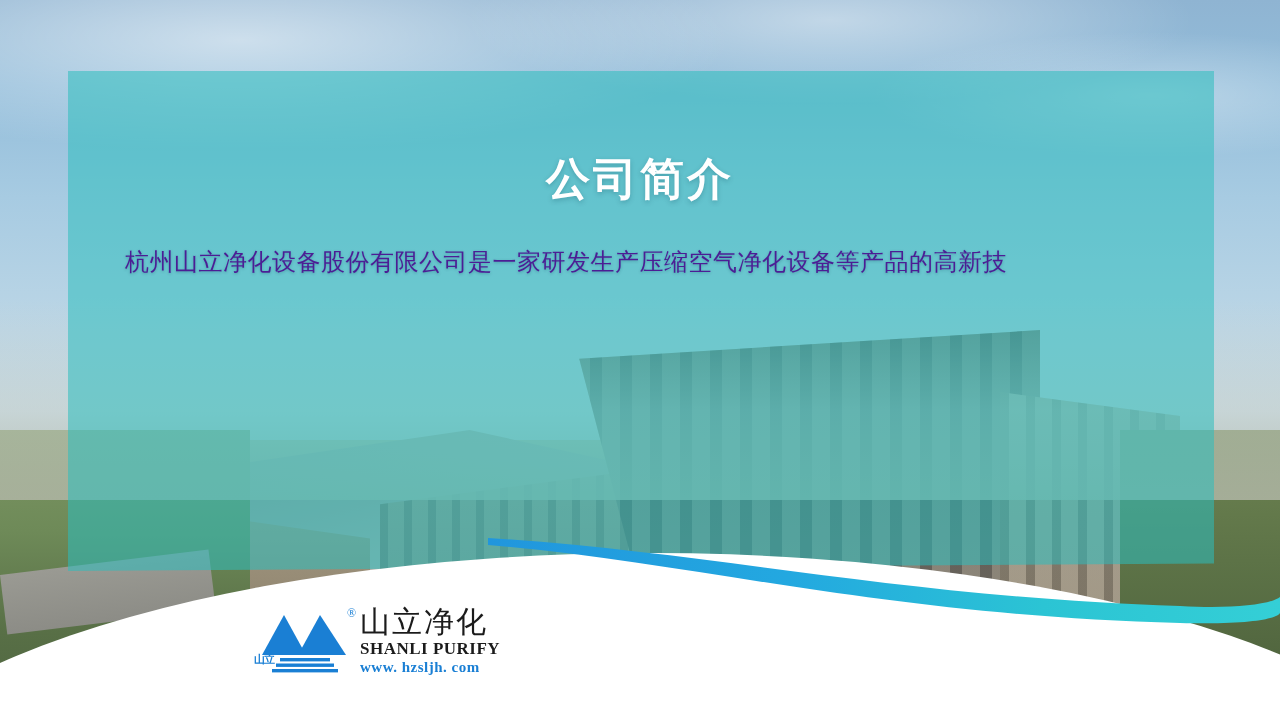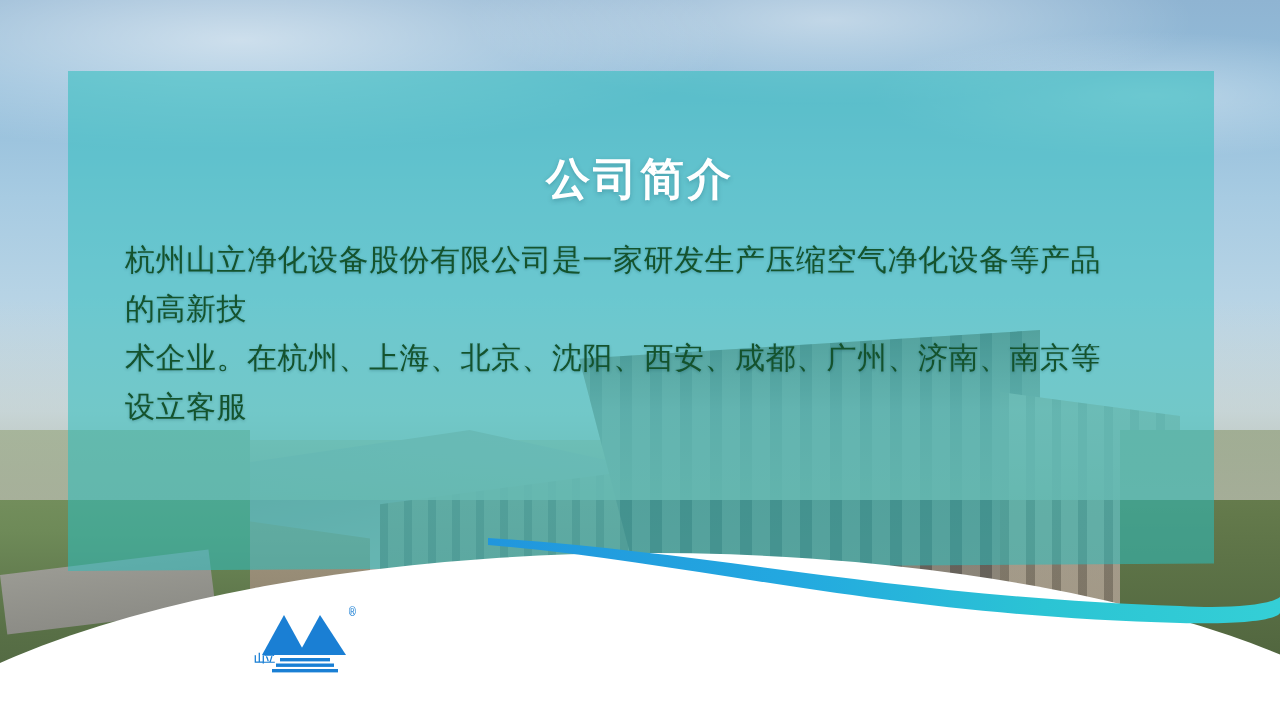--- a/index.html
+++ b/index.html
@@ -5,21 +5,21 @@
   html, body {
     margin: 0;
     padding: 0;
     background: #ffffff;
   }
   #slide {
     position: relative;
     width: 1280px;
     height: 720px;
     overflow: hidden;
-    font-family: Liberation Mono, monospace;
+    font-family: Liberation Serif, serif;
     background: #9fbcd4;
   }
 
   
   .bg-sky {
     position: absolute;
     left: 0; top: 0;
     width: 1280px; height: 470px;
     background:
       radial-gradient(ellipse 700px 160px at 240px 40px, rgba(255,255,255,.55), rgba(255,255,255,0) 70%),
@@ -132,22 +132,22 @@
     color: #ffffff;
     font-size: 44px;
     font-weight: bold;
     letter-spacing: 3px;
     text-shadow: 0 2px 5px rgba(0,60,80,.25);
   }
   .body-copy {
     position: absolute;
     left: 125px; top: 238px;
     width: 1000px;
-    color: #14532d;
-    font-size: 30px;
+    color: #4c1d95;
+    font-size: 24px;
     line-height: 49px;
     text-shadow: 0 1px 3px rgba(0,60,80,.30);
     letter-spacing: .5px;
   }
   .body-copy p { margin: 0; }
 
   
   .white-ellipse {
     position: absolute;
     left: -170px; top: 553px;
@@ -236,21 +236,20 @@
   <div class="bg-right-green"></div>
   <div class="bg-path"></div>
   <div class="bg-haze"></div>
 
   <div class="panel"></div>
 
   <div class="slide-title">公司简介</div>
 
   <div class="body-copy">
     <p>杭州山立净化设备股份有限公司是一家研发生产压缩空气净化设备等产品的高新技</p>
-    <p>术企业。在杭州、上海、北京、沈阳、西安、成都、广州、济南、南京等设立客服</p>
   </div>
 
   <div class="white-ellipse"></div>
 
   <svg class="swoosh" viewBox="0 0 1280 160">
     <defs>
       <linearGradient id="swooshGrad" x1="0" y1="0" x2="1" y2="0">
         <stop offset="0%" stop-color="#2196dd"></stop>
         <stop offset="38%" stop-color="#23a8e0"></stop>
         <stop offset="70%" stop-color="#2bc4d4"></stop>
@@ -267,15 +266,20 @@
       <svg viewBox="0 0 92 70" width="92" height="70">
         <polygon points="26,8 48,48 4,48" fill="#1a7fd4"></polygon>
         <polygon points="62,8 88,48 40,48" fill="#1a7fd4"></polygon>
         <rect x="22" y="51" width="50" height="3.4" fill="#1a7fd4"></rect>
         <rect x="18" y="56.5" width="58" height="3.4" fill="#1a7fd4"></rect>
         <rect x="14" y="62" width="66" height="3.4" fill="#1a7fd4"></rect>
       </svg>
       <span class="reg">®</span>
       <span class="kanji">山立</span>
     </div>
+    <div class="logo-text">
+      <span class="logo-cn">山立净化</span>
+      <span class="logo-en">SHANLI PURIFY</span>
+      <span class="logo-url">www. hzsljh. com</span>
+    </div>
   </div>
 
 </div>
 
 </body></html>

